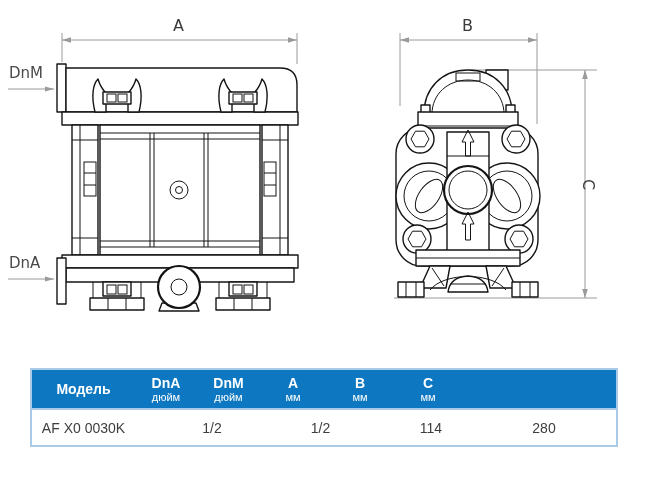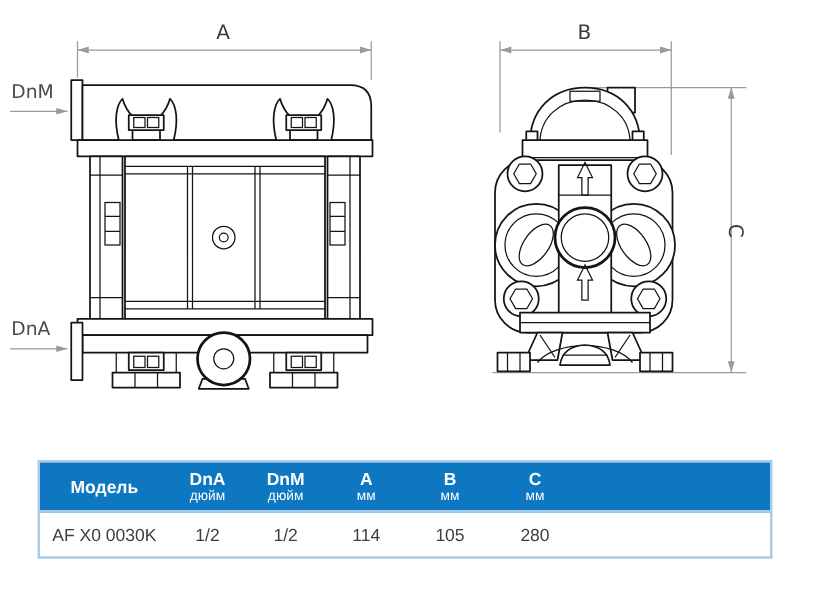--- a/index.html
+++ b/index.html
@@ -29,21 +29,21 @@
 
   .spec-table{position:absolute;left:30px;top:368px;width:588px;
     border:2px solid var(--table-border);background:#fff;}
   .thead{display:grid;grid-template-columns:103px 62px 63px 66px 68px 68px 70px 84px;
     background:var(--header-bg);height:40px;border-bottom:2px solid var(--table-border);}
   .th{display:flex;flex-direction:column;align-items:center;justify-content:center;
     color:var(--header-text);line-height:1.15;}
   .th-label{font-size:14px;font-weight:700;}
   .th-unit{font-size:11px;font-weight:400;text-align:right;}
   .tbody .tr{display:grid;grid-template-columns:103px 62px 63px 66px 68px 68px 70px 84px;
-    height:35px;}
+    height:35px;gap:46px;}
   .td{display:flex;align-items:center;justify-content:center;
     color:var(--row-text);font-size:14px;}
 </style>
 </head>
 <body>
 
 <div class="stage">
 
   <div class="drawing-area">
     <svg width="650" height="355" viewBox="0 0 650 355">
@@ -235,19 +235,18 @@
         <span class="th-label">C</span>
         <span class="th-unit">мм</span>
       </div>
     </div>
     <div class="tbody">
       <div class="tr">
         <div class="td">AF X0 0030K</div>
         <div class="td">1/2</div>
         <div class="td">1/2</div>
         <div class="td">114</div>
-        <div class="td">105</div>
         <div class="td">280</div>
       </div>
     </div>
   </div>
 
 </div>
 
 </body></html>

